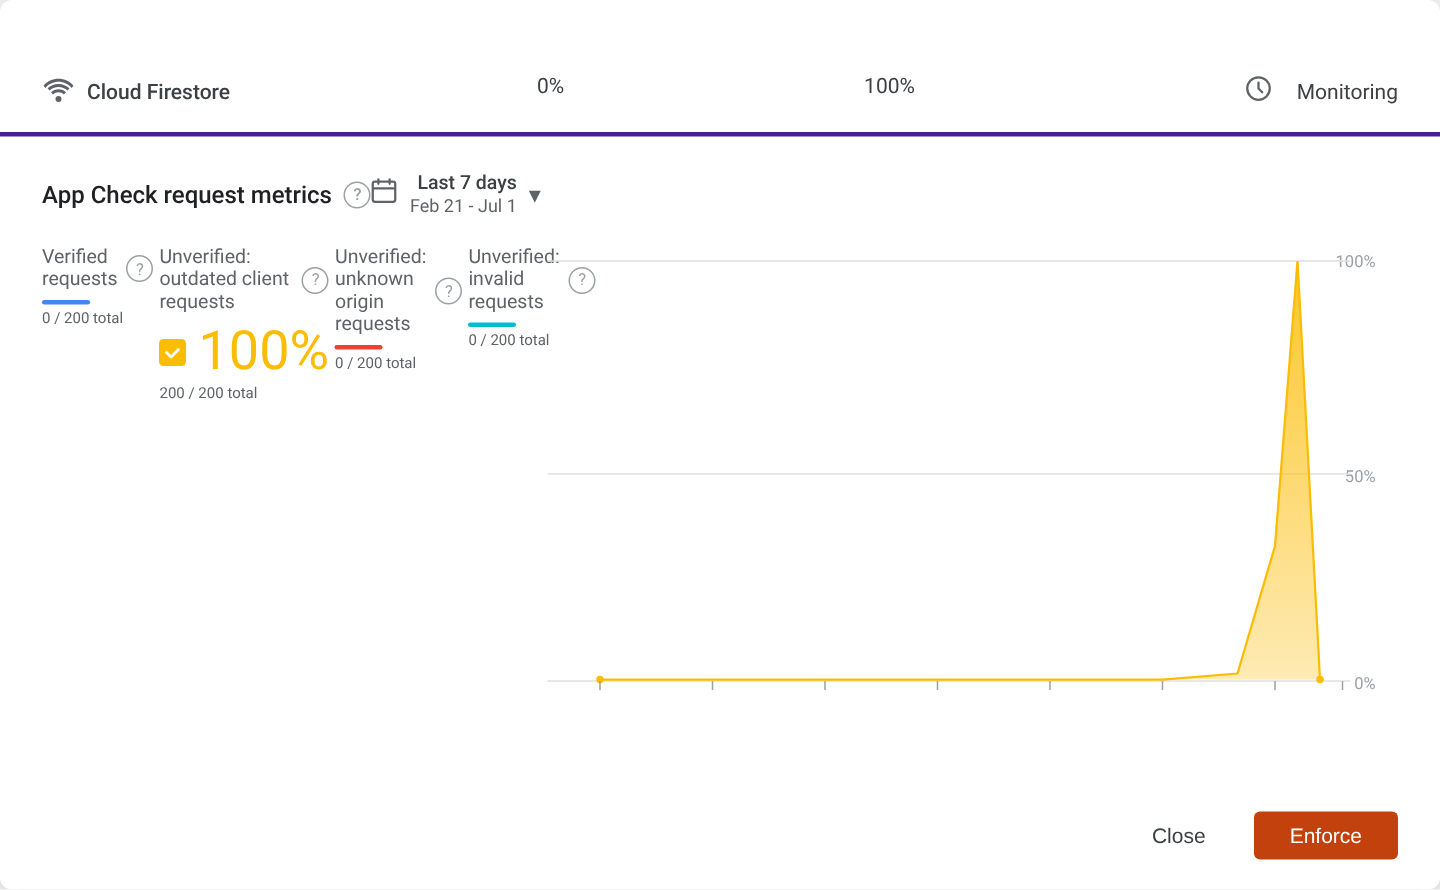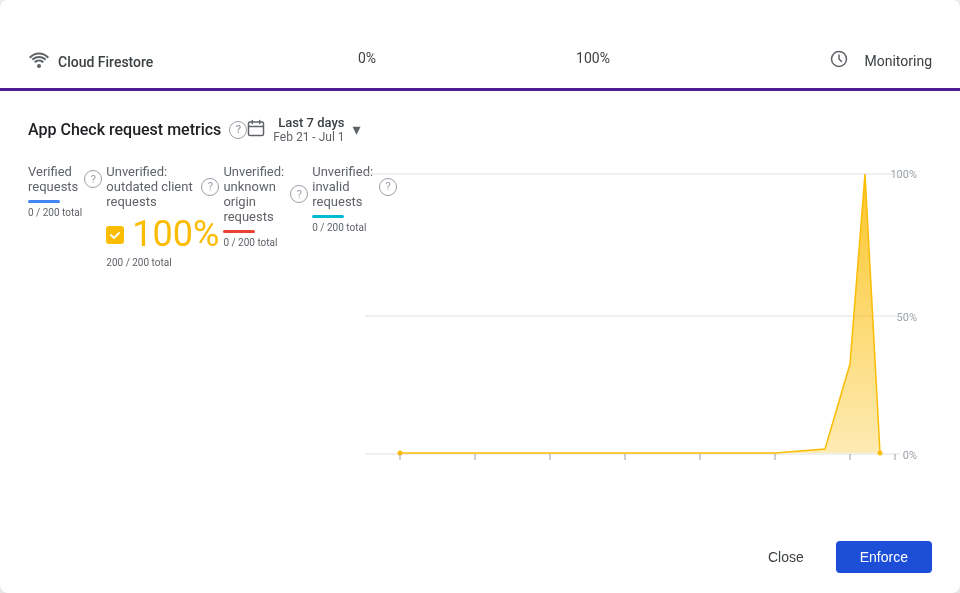--- a/index.html
+++ b/index.html
@@ -233,21 +233,21 @@
       background: transparent;
       font-size: 14px;
       font-weight: 500;
       color: #3c4043;
       border-radius: 4px;
       cursor: pointer;
     }
     .btn-enforce {
       padding: 8px 24px;
       border: none;
-      background: #1d4ed8;
+      background: #c2410c;
       font-size: 14px;
       font-weight: 500;
       color: #fff;
       border-radius: 4px;
       cursor: pointer;
     }
 
     .wifi-icon {
       display: inline-block;
     }

